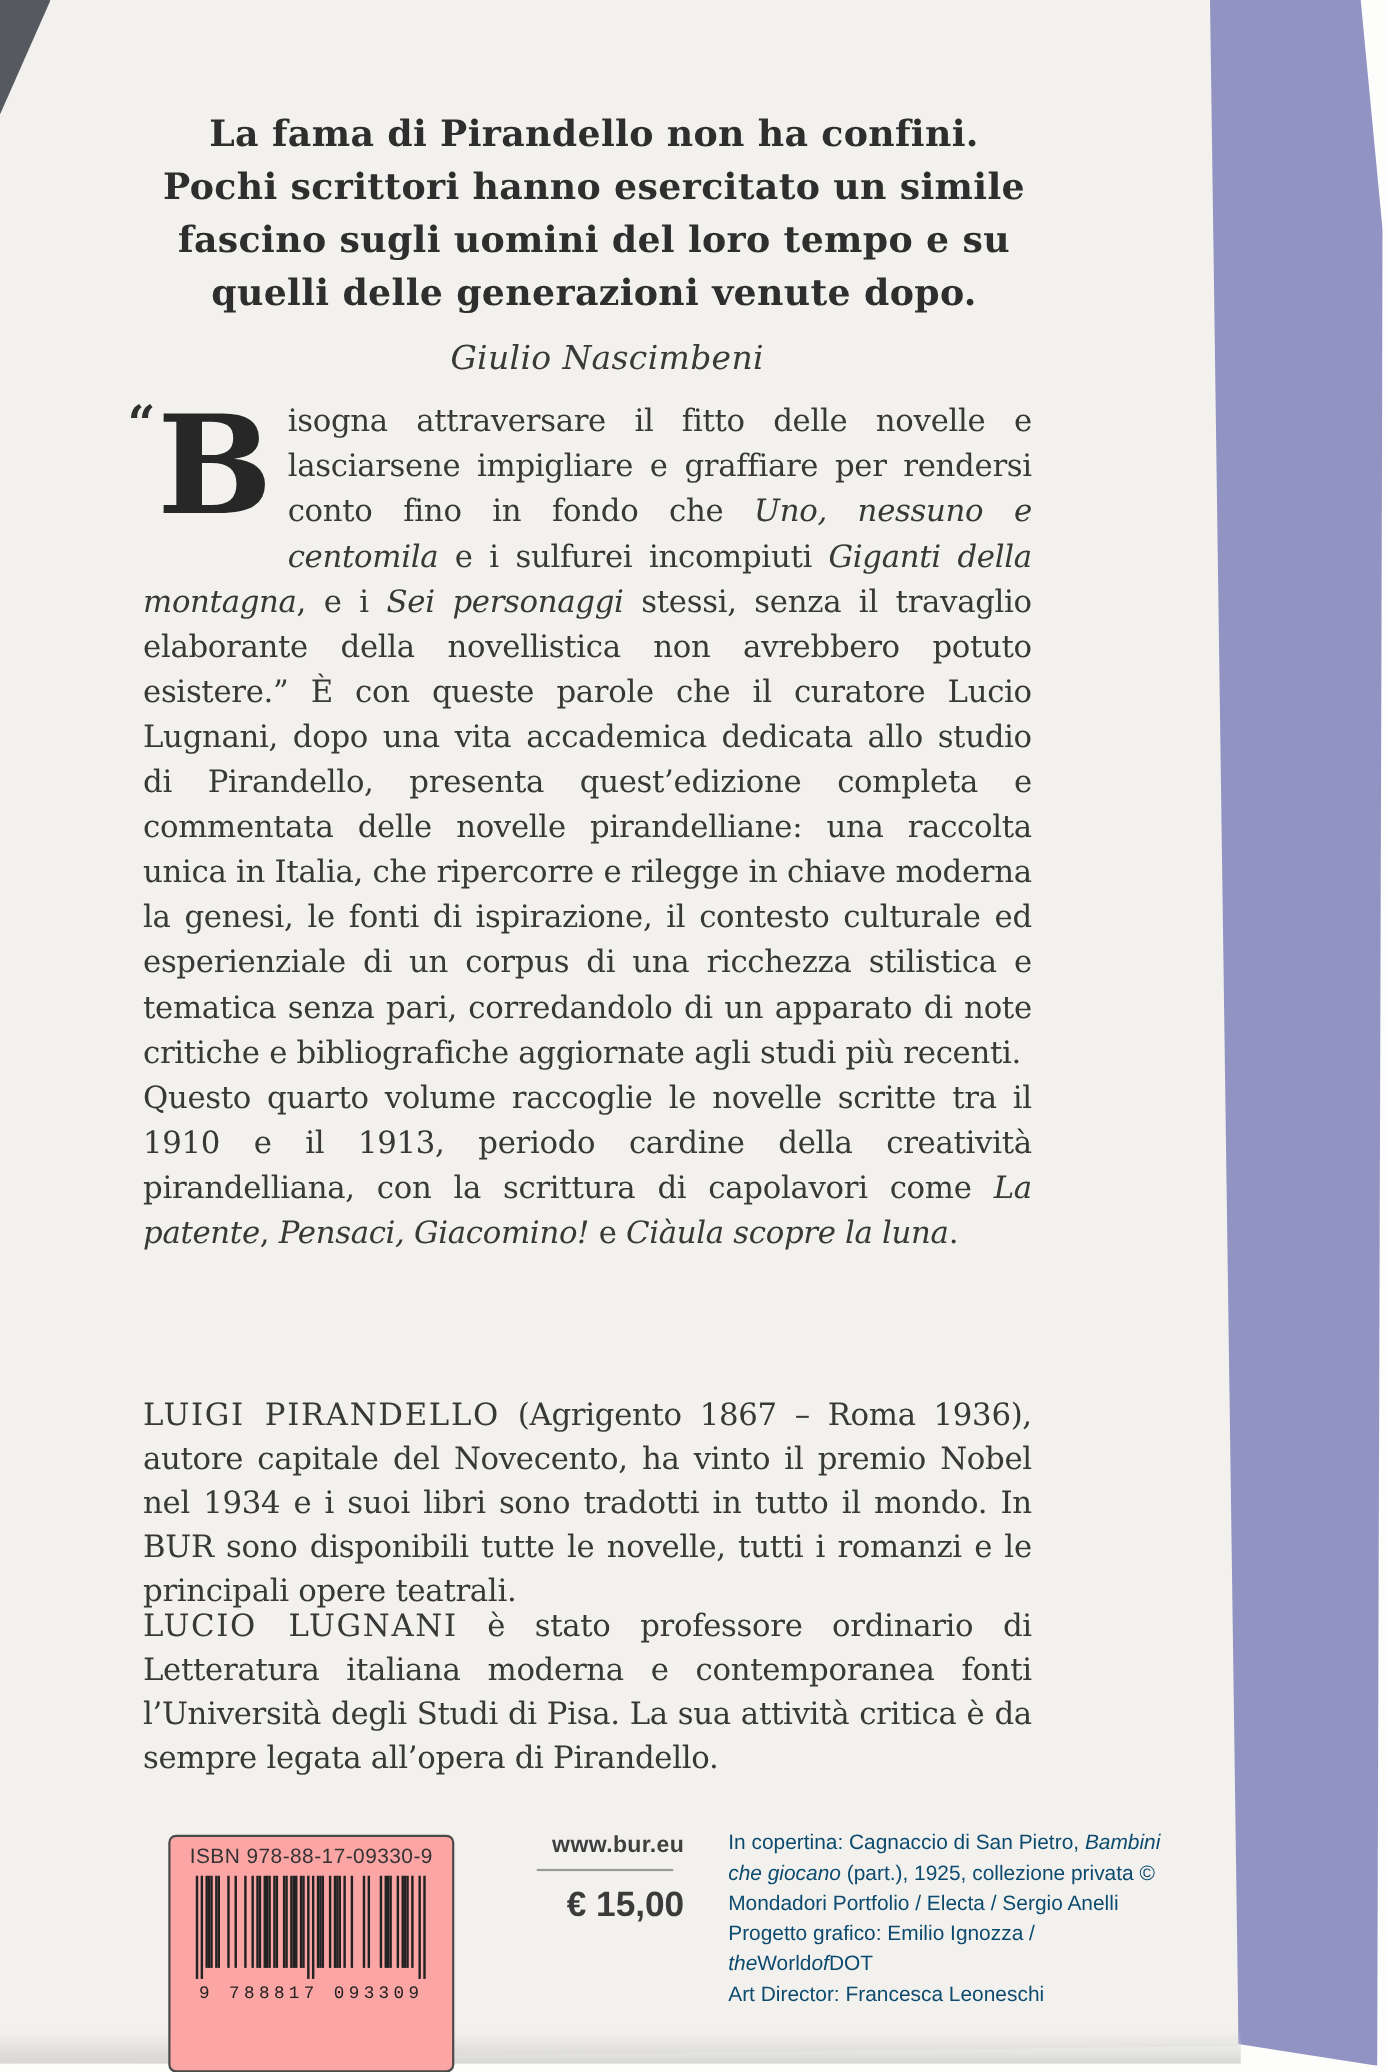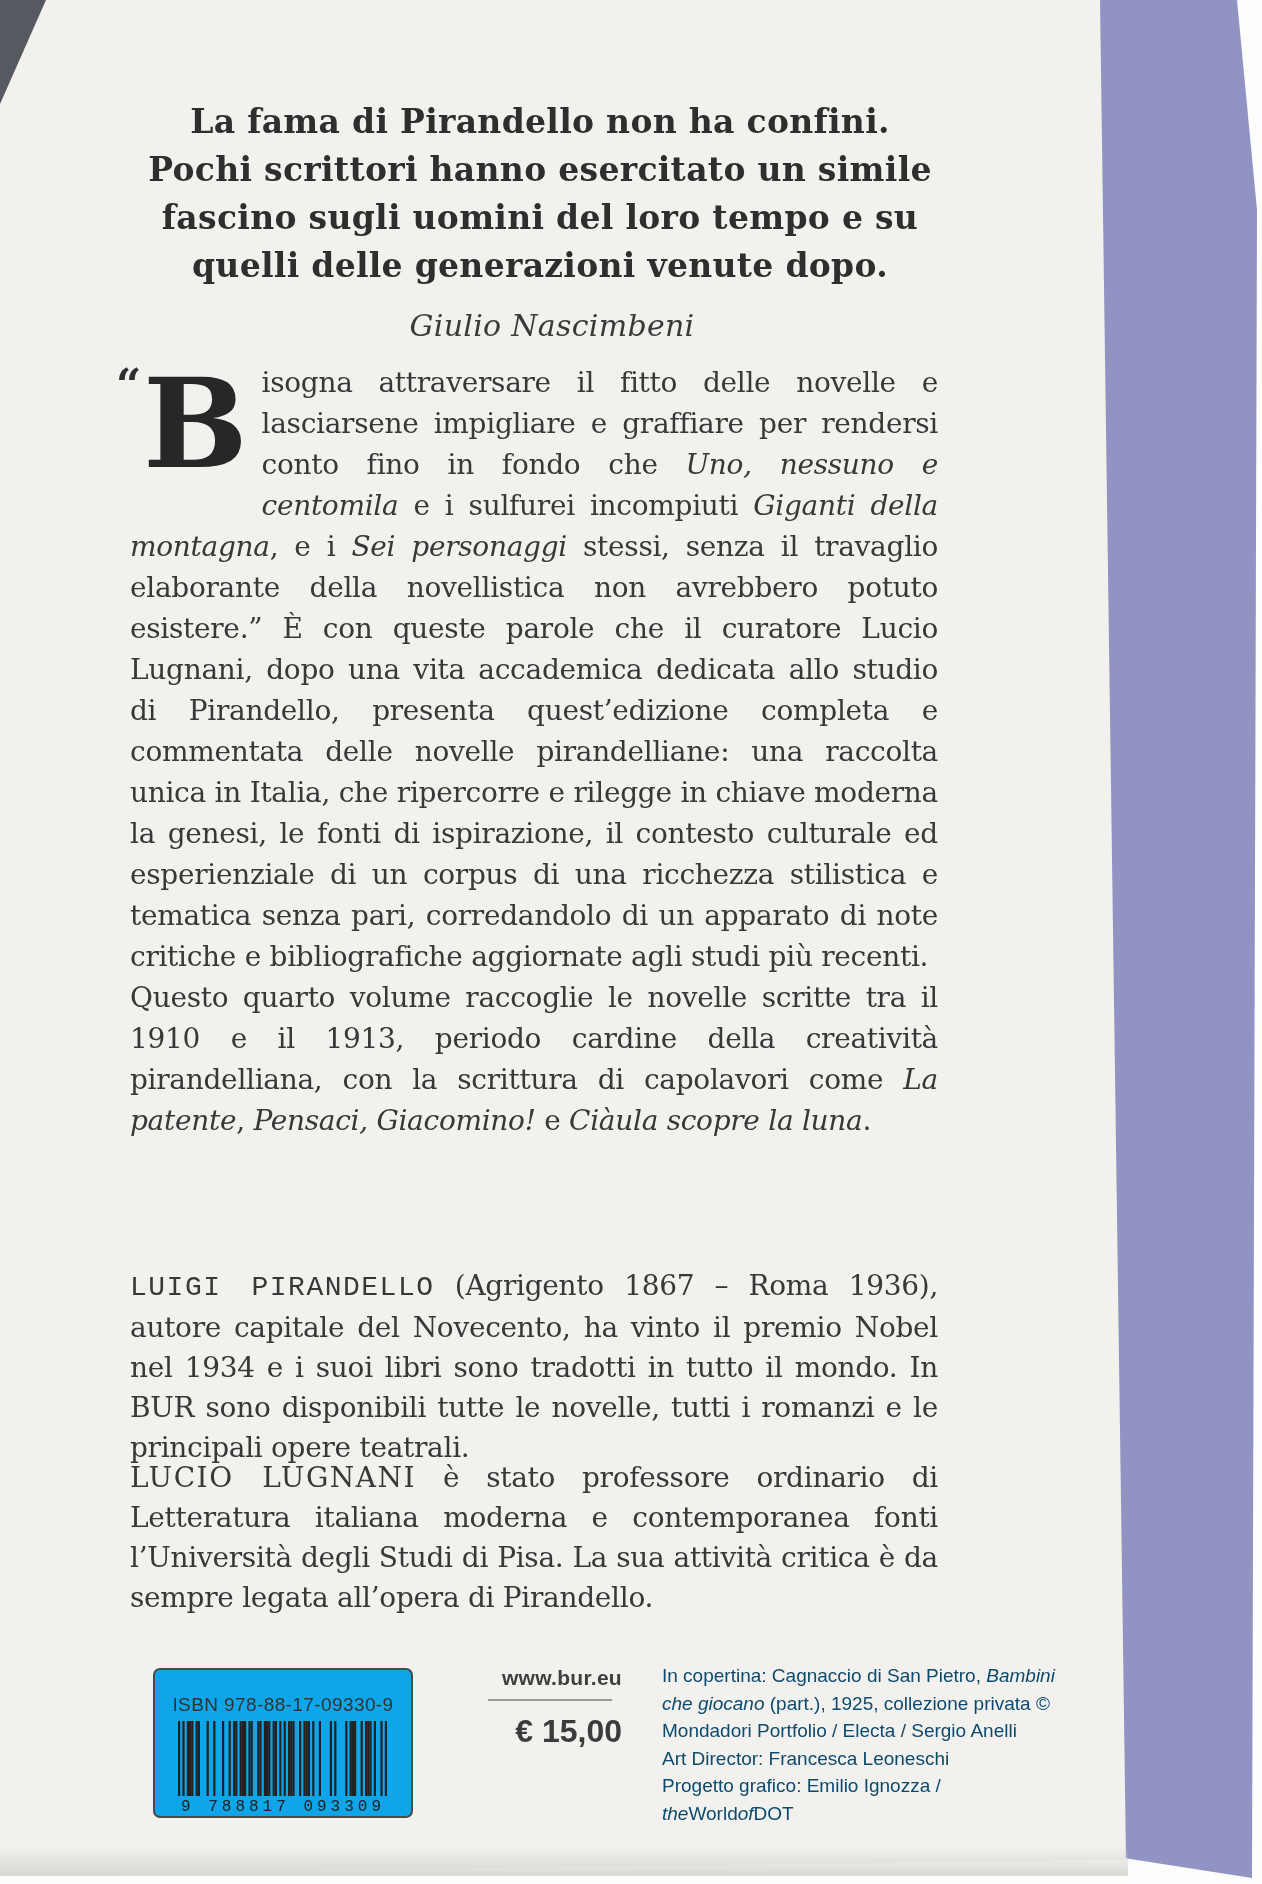--- a/index.html
+++ b/index.html
@@ -26,22 +26,22 @@
   .dropcap-wrap{float:left;height:125px;display:flex;align-items:flex-start;margin:4px 14px 0 -14px;}
   .open-quote{font-size:44px;line-height:1;color:#2f2f2f;margin-right:2px;position:relative;top:-2px;font-weight:bold;}
   .dropcap{font-size:124px;line-height:.93;color:#272727;font-weight:bold;}
 
   .bio{position:absolute;left:130px;width:808px;color:#383838;font-size:28px;line-height:40px;
        text-align:justify;letter-spacing:-0.3px;}
   .bio-1{top:1266px;} .bio-2{top:1458px;}
 
   .sans{font-family:"Liberation Sans","DejaVu Sans",sans-serif;}
 
-  .barcode-box{position:absolute;left:153px;top:1668px;width:260px;height:150px;border:2px solid #4a4a4a;
-       border-radius:7px;background:#0ea5e9;display:flex;flex-direction:column;align-items:center;padding-top:24px;box-sizing:border-box;}
+  .barcode-box{position:absolute;left:153px;top:1668px;width:260px;height:216px;border:2px solid #4a4a4a;
+       border-radius:7px;background:#fca5a5;display:flex;flex-direction:column;align-items:center;padding-top:8px;box-sizing:border-box;}
   .isbn-label{font-size:19px;color:#333;letter-spacing:.4px;margin-bottom:5px;}
   .barcode-number{font-family:Liberation Mono, monospace;font-size:16px;color:#222;
        letter-spacing:4px;margin-top:2px;}
 
   .bur-block{position:absolute;left:478px;top:1666px;width:144px;text-align:right;color:#3f3f3f;}
   .bur-url{font-weight:bold;font-size:21px;letter-spacing:.3px;}
   .bur-divider{border:none;border-top:2px solid #9a9a9a;margin:9px 10px 12px 10px;}
   .bur-price{font-weight:bold;font-size:32px;color:#3b3b3b;}
 
   .credits{position:absolute;left:662px;top:1662px;width:400px;color:#0c4a6e;font-size:19px;line-height:27.5px;}
@@ -67,21 +67,21 @@
   <div class="body-block">
     <p>
       <span class="dropcap-wrap">
         <span class="open-quote">“</span>
         <span class="dropcap">B</span>
       </span><span><span>isogna attraversare il fitto delle novelle e lasciarsene impigliare e graffiare per rendersi conto fino in fondo che </span><span style="font-style: italic;">Uno, nessuno e centomila</span><span> e i sulfurei incompiuti </span><span style="font-style: italic;">Giganti della montagna</span><span>, e i </span><span style="font-style: italic;">Sei personaggi</span><span> stessi, senza il travaglio elaborante della novellistica non avrebbero potuto esistere.” È con queste parole che il curatore Lucio Lugnani, dopo una vita accademica dedicata allo studio di Pirandello, presenta quest’edizione completa e commentata delle novelle pirandelliane: una raccolta unica in Italia, che ripercorre e rilegge in chiave moderna la genesi, le fonti di ispirazione, il contesto culturale ed esperienziale di un corpus di una ricchezza stilistica e tematica senza pari, corredandolo di un apparato di note critiche e bibliografiche aggiornate agli studi più recenti.</span></span>
     </p>
     <p><span>Questo quarto volume raccoglie le novelle scritte tra il 1910 e il 1913, periodo cardine della creatività pirandelliana, con la scrittura di capolavori come </span><span style="font-style: italic;">La patente</span><span>, </span><span style="font-style: italic;">Pensaci, Giacomino!</span><span> e </span><span style="font-style: italic;">Ciàula scopre la luna</span><span>.</span></p>
   </div>
 
-  <div class="bio bio-1"><span style="letter-spacing: 1.5px; font-family: Liberation Mono, monospace;">LUIGI PIRANDELLO</span><span> (Agrigento 1867 – Roma 1936), autore capitale del Novecento, ha vinto il premio Nobel nel 1934 e i suoi libri sono tradotti in tutto il mondo. In BUR sono disponibili tutte le novelle, tutti i romanzi e le principali opere teatrali.</span></div>
+  <div class="bio bio-1"><span style="letter-spacing: 1.5px;">LUIGI PIRANDELLO</span><span> (Agrigento 1867 – Roma 1936), autore capitale del Novecento, ha vinto il premio Nobel nel 1934 e i suoi libri sono tradotti in tutto il mondo. In BUR sono disponibili tutte le novelle, tutti i romanzi e le principali opere teatrali.</span></div>
   <div class="bio bio-2"><span style="letter-spacing: 1.5px;">LUCIO LUGNANI</span><span> è stato professore ordinario di Letteratura italiana moderna e contemporanea fonti l’Università degli Studi di Pisa. La sua attività critica è da sempre legata all’opera di Pirandello.</span></div>
 
   <div class="barcode-box sans">
     <div class="isbn-label">ISBN 978-88-17-09330-9</div>
     <svg id="barcode-svg" width="212" height="96">
         <rect x="1.0" y="0" width="2.2" height="94" fill="#222"></rect>
         <rect x="5.4" y="0" width="2.2" height="94" fill="#222"></rect>
         <rect x="9.8" y="0" width="2.2" height="84" fill="#222"></rect>
         <rect x="12.0" y="0" width="2.2" height="84" fill="#222"></rect>
         <rect x="14.2" y="0" width="2.2" height="84" fill="#222"></rect>
@@ -134,16 +134,16 @@
   </div>
 
   <div class="bur-block sans">
     <div class="bur-url">www.bur.eu</div>
     <hr class="bur-divider">
     <div class="bur-price">€ 15,00</div>
   </div>
 
   <div class="credits sans">
     <p><span>In copertina: Cagnaccio di San Pietro, </span><span style="font-style: italic;">Bambini che giocano</span><span> (part.), 1925, collezione privata © Mondadori Portfolio / Electa / Sergio Anelli</span></p>
+    <p><span>Progetto grafico: Emilio Ignozza / </span><span style="font-style: italic;">the</span><span>World</span><span style="font-style: italic;">of</span><span>DOT</span></p>
     <p>Art Director: Francesca Leoneschi</p>
-    <p><span>Progetto grafico: Emilio Ignozza / </span><span style="font-style: italic;">the</span><span>World</span><span style="font-style: italic;">of</span><span>DOT</span></p>
   </div>
 </div>
 
 </body></html>

